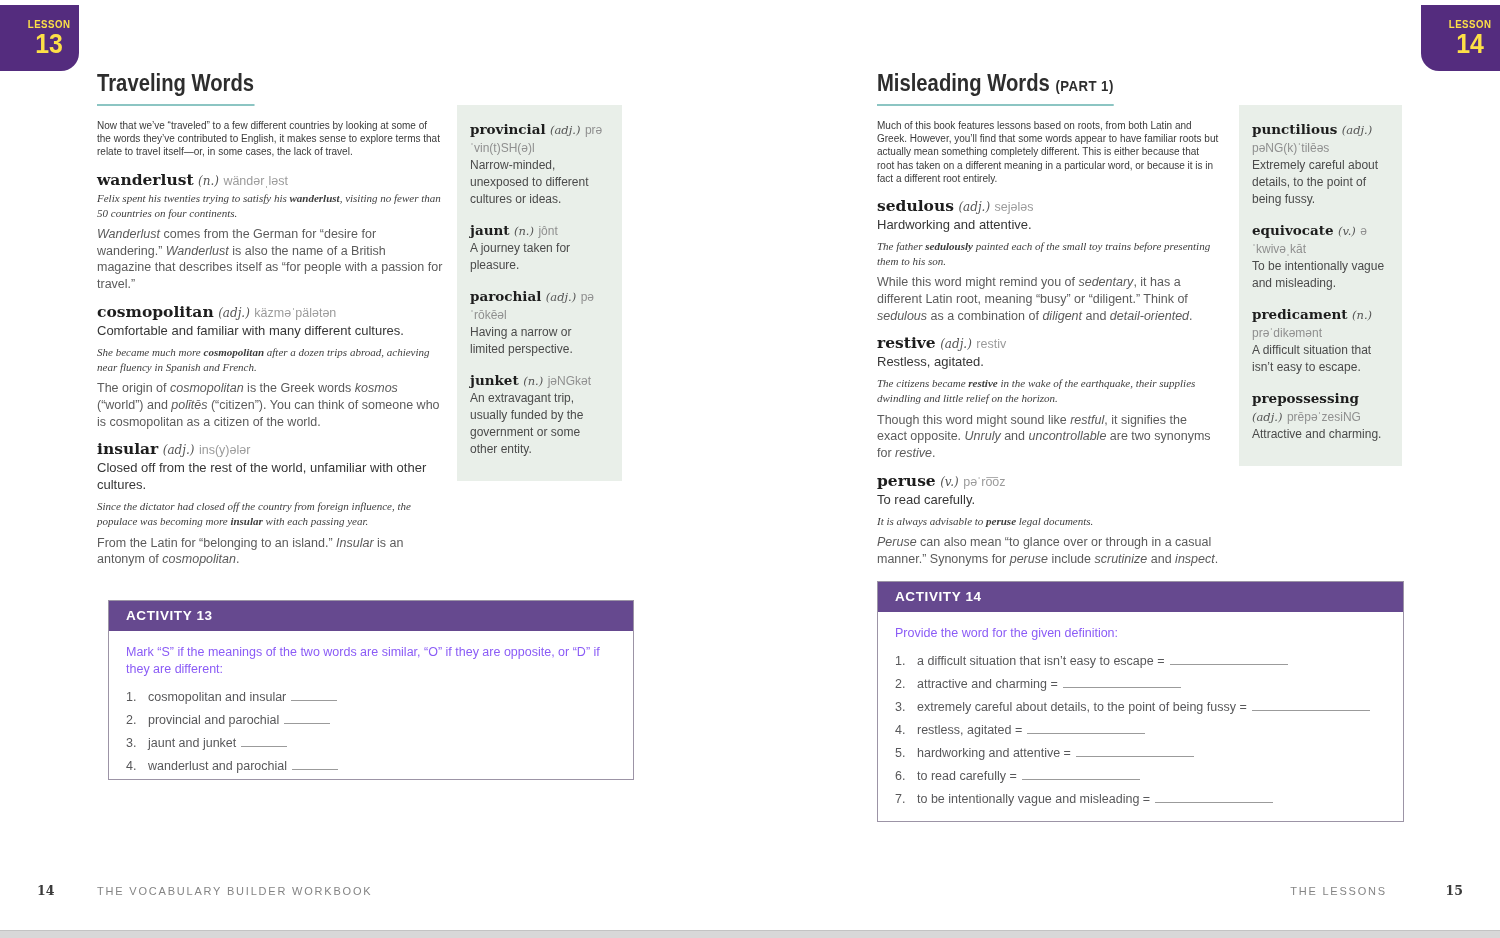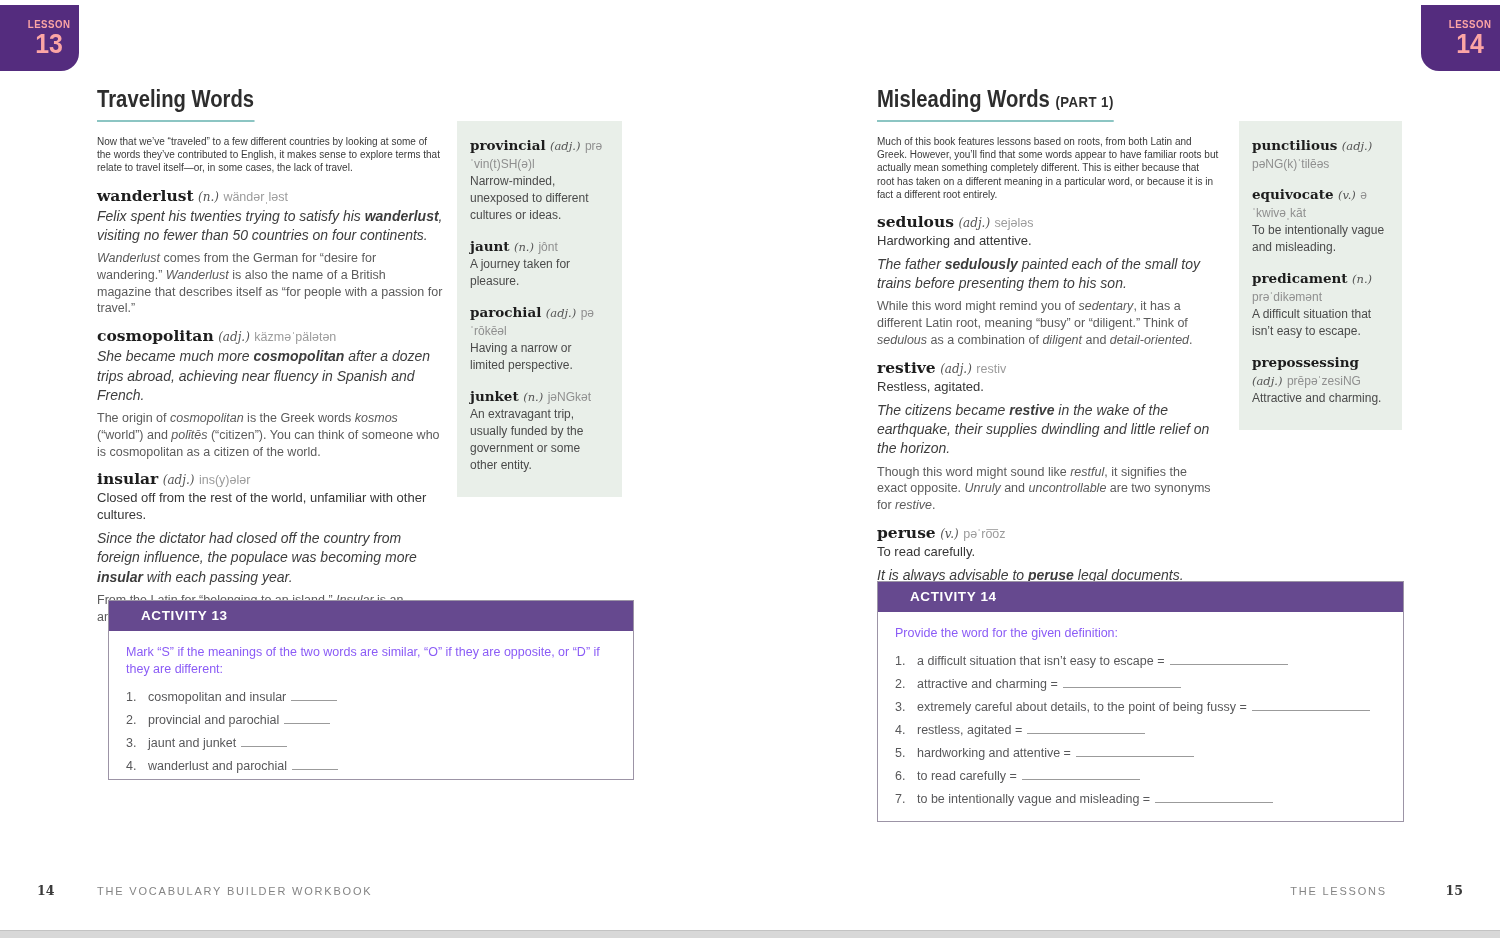--- a/index.html
+++ b/index.html
@@ -2,29 +2,29 @@
 <html><head>
 <meta charset="utf-8">
 <style>
   * { margin:0; padding:0; box-sizing:border-box; }
   html,body { background:#f2f2f2; }
   body { font-family:"Liberation Sans", sans-serif; }
   .spread { position:relative; width:1500px; height:938px; background:#ffffff; overflow:hidden; }
 
   
   .lesson-badge { position:absolute; top:5px; width:79px; height:66px; background:#542c7e;
-    display:flex; flex-direction:column; align-items:center; justify-content:center; color:#fca5a5;padding-left:20px; }
+    display:flex; flex-direction:column; align-items:center; justify-content:center; color:#fde047;padding-left:20px; }
   .badge-left  { left:0;  border-radius:0 0 18px 0; }
   .badge-right { right:0; border-radius:0 0 0 18px; }
   .badge-inner { display:flex; flex-direction:column; align-items:center; transform:scaleX(.92); }
   .badge-label { font-size:10.5px; font-weight:bold; letter-spacing:.5px; line-height:1.2; }
   .badge-number { font-size:27px; font-weight:bold; line-height:1.05; }
 
   
-  .page { position:absolute; top:86px; }
+  .page { position:absolute; top:70px; }
   .left-page  { left:97px;  width:525px; }
   .right-page { left:877px; width:527px; }
   .cols { display:flex; align-items:flex-start; }
   .left-page  .main-col { width:346px; }
   .left-page  .side-col { width:165px; margin-left:14px; }
   .right-page .main-col { width:342px; }
   .right-page .side-col { width:163px; margin-left:20px; }
 
   .page-title { font-size:23px; font-weight:bold; color:#2d2d2d; margin-bottom:13px; }
   .title-text { display:inline-block; transform:scaleX(.88); transform-origin:left;
@@ -32,40 +32,40 @@
   .title-suffix { font-size:15px; letter-spacing:.5px; }
 
   .intro { font-size:10px; color:#3a3a3a; line-height:1.32; margin-bottom:11px; }
 
   .entry { margin-bottom:9px; }
   .entry-head { margin-bottom:2px; }
   .hw { font-family:"DejaVu Serif", serif; font-weight:bold; font-size:15.5px; color:#1d1d1d; }
   .pos { font-family:"DejaVu Serif", serif; font-style:italic; font-size:12px; color:#555; }
   .pron { font-size:12.5px; color:#9b9b9b; }
   .entry-def { font-size:13px; color:#363636; line-height:1.3; margin-bottom:5px; }
-  .entry-ex { font-family:Liberation Sans, sans-serif; font-style:italic; font-size:14px;
+  .entry-ex { font-family:Liberation Serif, serif; font-style:italic; font-size:11px;
     color:#3d3d3d; line-height:1.38; margin-bottom:5px; }
   .entry-note { font-size:12.5px; color:#5b5b5b; line-height:1.34; }
   .seg-b { font-weight:bold; }
   .seg-i { font-style:italic; }
 
   
   .side-col { background:#e9efe9; padding:15px 13px 10px 13px; margin-top:35px; }
   .side-entry { margin-bottom:13px; }
   .side-word { font-family:"DejaVu Serif", serif; font-weight:bold; font-size:13.5px; color:#1d1d1d; }
   .side-pos { font-family:"DejaVu Serif", serif; font-style:italic; font-size:11.5px; color:#555; }
   .side-pron { font-size:12px; color:#8f8f8f; }
   .side-def { font-size:12px; color:#4a4a4a; line-height:1.42; margin-top:1px; }
 
   
   .activity { position:absolute; background:#fff; border:1px solid #9c94a6; }
   .activity-13 { left:108px;  top:600px; width:526px; height:180px; }
   .activity-14 { left:877px; top:581px; width:527px; height:241px; }
   .activity-header { background:#66498f; color:#fff; font-weight:bold; font-size:13.5px;
-    letter-spacing:.6px; padding:7px 17px 8px 32px; }
+    letter-spacing:.6px; padding:7px 17px 8px 17px; }
   .activity-body { padding:13px 17px; }
   .act-instruction { font-size:12.5px; color:#8b5cf6; line-height:1.35; margin-bottom:12px; }
   .act-item { font-size:12.5px; color:#58585a; margin-bottom:9px; }
   .act-num { display:inline-block; width:22px; }
   .blank { display:inline-block; border-bottom:1px solid #9b9b9b; height:11px; margin-left:5px; }
   .blank-sm { width:46px; }
   .blank-lg { width:118px; }
 
   
   .footer-num { position:absolute; top:883px; font-family:"DejaVu Serif", serif;
@@ -112,20 +112,21 @@
           <div class="entry-ex"><span>Felix spent his twenties trying to satisfy his </span><span class="seg-b">wanderlust</span><span>, visiting no fewer than 50 countries on four continents.</span></div>
           <div class="entry-note"><span class="seg-i">Wanderlust</span><span> comes from the German for “desire for wandering.” </span><span class="seg-i">Wanderlust</span><span> is also the name of a British magazine that describes itself as “for people with a passion for travel.”</span></div>
         </div>
 
         <div class="entry">
           <div class="entry-head">
             <span class="hw">cosmopolitan</span>
             <span class="pos">(adj.)</span>
             <span class="pron">käzməˈpälətən</span>
           </div>
+          <div class="entry-def">Comfortable and familiar with many different cultures.</div>
           <div class="entry-ex"><span>She became much more </span><span class="seg-b">cosmopolitan</span><span> after a dozen trips abroad, achieving near fluency in Spanish and French.</span></div>
           <div class="entry-note"><span>The origin of </span><span class="seg-i">cosmopolitan</span><span> is the Greek words </span><span class="seg-i">kosmos</span><span> (“world”) and </span><span class="seg-i">polītēs</span><span> (“citizen”). You can think of someone who is cosmopolitan as a citizen of the world.</span></div>
         </div>
 
         <div class="entry">
           <div class="entry-head">
             <span class="hw">insular</span>
             <span class="pos">(adj.)</span>
             <span class="pron">ins(y)ələr</span>
           </div>
@@ -223,20 +224,21 @@
           <div class="entry-ex"><span>It is always advisable to </span><span class="seg-b">peruse</span><span> legal documents.</span></div>
           <div class="entry-note"><span class="seg-i">Peruse</span><span> can also mean “to glance over or through in a casual manner.” Synonyms for </span><span class="seg-i">peruse</span><span> include </span><span class="seg-i">scrutinize</span><span> and </span><span class="seg-i">inspect</span><span>.</span></div>
         </div>
       </div>
 
       <aside class="side-col">
         <div class="side-entry">
           <span class="side-word">punctilious</span>
           <span class="side-pos">(adj.)</span>
           <span class="side-pron">pəNG(k)ˈtilēəs</span>
+          <div class="side-def">Extremely careful about details, to the point of being fussy.</div>
         </div>
         <div class="side-entry">
           <span class="side-word">equivocate</span>
           <span class="side-pos">(v.)</span>
           <span class="side-pron">əˈkwivəˌkāt</span>
           <div class="side-def">To be intentionally vague and misleading.</div>
         </div>
         <div class="side-entry">
           <span class="side-word">predicament</span>
           <span class="side-pos">(n.)</span>

